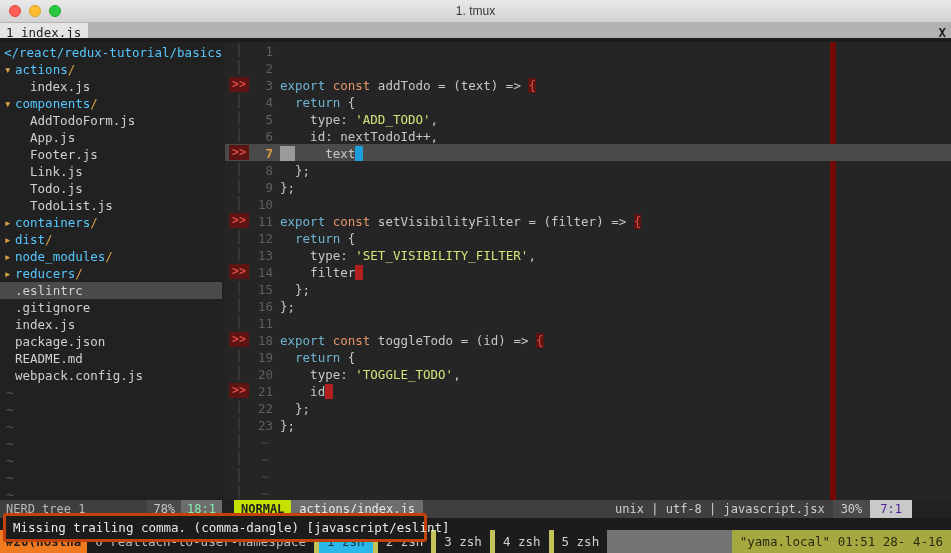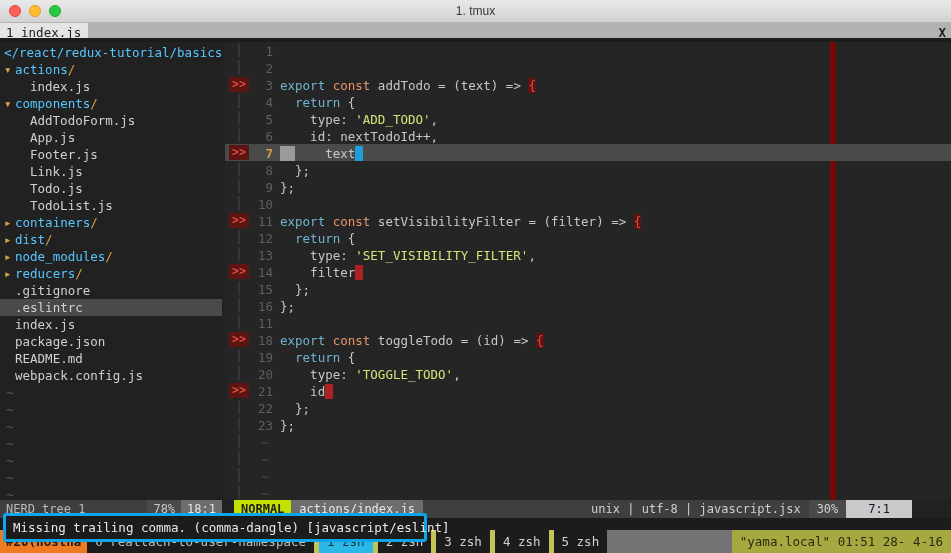--- a/index.html
+++ b/index.html
@@ -117,52 +117,52 @@
   #statusline {
     position: absolute; left: 0; top: 458px; width: 912px; height: 18px;
     display: flex; font-size: 12px; line-height: 18px;
   }
   .sl-seg { white-space: nowrap; overflow: hidden; }
   
   #sl-left { width: 222px; display: flex; background: #3f3f3f; color: #c0c0c0; }
   #sl-left .name { padding: 0 6px; background: #3f3f3f; color: #b8b8b8; }
   #sl-left .fill { flex: 1; background: #3f3f3f; }
   #sl-left .pct  { background: #4a4a4a; color: #c9c9c9; padding: 0 6px; }
-  #sl-left .pos  { background: #6d6d6d; color: #e5e5e5; padding: 0 6px; }
+  #sl-left .pos  { background: #6d6d6d; color: #86efac; padding: 0 6px; }
   
   #sl-right { flex: 1; display: flex; background: #3f3f3f; margin-left: 12px; }
   #sl-right .mode {
     background: #c3e000; color: #222; font-weight: bold; padding: 0 7px;
   }
   #sl-right .fname { background: #6d6d6d; color: #e8e8e8; padding: 0 8px; }
   #sl-right .fill  { flex: 1; background: #3f3f3f; }
   #sl-right .meta  { background: #3f3f3f; color: #cfcfcf; padding: 0 8px; }
   #sl-right .pct   { background: #4a4a4a; color: #d0d0d0; padding: 0 8px; }
-  #sl-right .pos   { background: #c9c9c9; color: #0f172a; padding: 0 22px; }
+  #sl-right .pos   { background: #c9c9c9; color: #4c1d95; padding: 0 10px; }
 
   
   #tmuxbar {
     position: absolute; left: 0; top: 530px; width: 951px; height: 23px;
     background: #737373; display: flex; align-items: flex-start;
     font-size: 12.5px; line-height: 23px;
   }
   #tmux-session { background: #f07a20; color: #1c1c1c; padding: 0 6px; font-weight: bold; }
   #tmux-cur { background: #1c1c1c; color: #c0c0c0; padding: 0 8px; }
   .tmux-win { display: flex; align-items: stretch; }
   .tmux-win .bar { width: 5px; background: #c3c35a; }
   .tmux-win .lbl { background: #1c1c1c; color: #d0d0d0; padding: 0 8px; }
   .tmux-win.active .bar { background: #c3c35a; }
   .tmux-win.active .lbl { background: #29b8e8; color: #12323c; }
   #tmux-fill { flex: 1; background: #a5a93f; }
   #tmux-right { background: #a5a93f; color: #2b2b14; padding: 0 8px; }
 
   
   #errbox {
     position: absolute; left: 3px; top: 513px; width: 424px; height: 29px;
-    border: 3px solid #0ea5e9; border-radius: 3px;
+    border: 3px solid #c2410c; border-radius: 3px;
     background: #1c1c1c;
     display: flex; align-items: center;
     z-index: 20;
   }
   #errbox span {
     color: #e8e8e8; font-size: 12.5px; padding-left: 7px; white-space: nowrap;
   }
 </style>
 </head>
 <body>
@@ -195,22 +195,22 @@
         <div class="row"><span class="indent"></span><span class="file">AddTodoForm.js</span></div>
         <div class="row"><span class="indent"></span><span class="file">App.js</span></div>
         <div class="row"><span class="indent"></span><span class="file">Footer.js</span></div>
         <div class="row"><span class="indent"></span><span class="file">Link.js</span></div>
         <div class="row"><span class="indent"></span><span class="file">Todo.js</span></div>
         <div class="row"><span class="indent"></span><span class="file">TodoList.js</span></div>
         <div class="row"><span class="arrow">▸</span><span class="dir">containers<span class="slash">/</span></span></div>
         <div class="row"><span class="arrow">▸</span><span class="dir">dist<span class="slash">/</span></span></div>
         <div class="row"><span class="arrow">▸</span><span class="dir">node_modules<span class="slash">/</span></span></div>
         <div class="row"><span class="arrow">▸</span><span class="dir">reducers<span class="slash">/</span></span></div>
+        <div class="row sel"><span style="display:inline-block;width:11px"></span><span class="file">.eslintrc</span></div>
         <div class="row"><span style="display:inline-block;width:11px"></span><span class="file">.gitignore</span></div>
-        <div class="row sel"><span style="display:inline-block;width:11px"></span><span class="file">.eslintrc</span></div>
         <div class="row"><span style="display:inline-block;width:11px"></span><span class="file">index.js</span></div>
         <div class="row"><span style="display:inline-block;width:11px"></span><span class="file">package.json</span></div>
         <div class="row"><span style="display:inline-block;width:11px"></span><span class="file">README.md</span></div>
         <div class="row"><span style="display:inline-block;width:11px"></span><span class="file">webpack.config.js</span></div>
       </div>
     <div id="tree-tildes">
         <div class="row"><span class="tilde">~</span></div>
         <div class="row"><span class="tilde">~</span></div>
         <div class="row"><span class="tilde">~</span></div>
         <div class="row"><span class="tilde">~</span></div>

